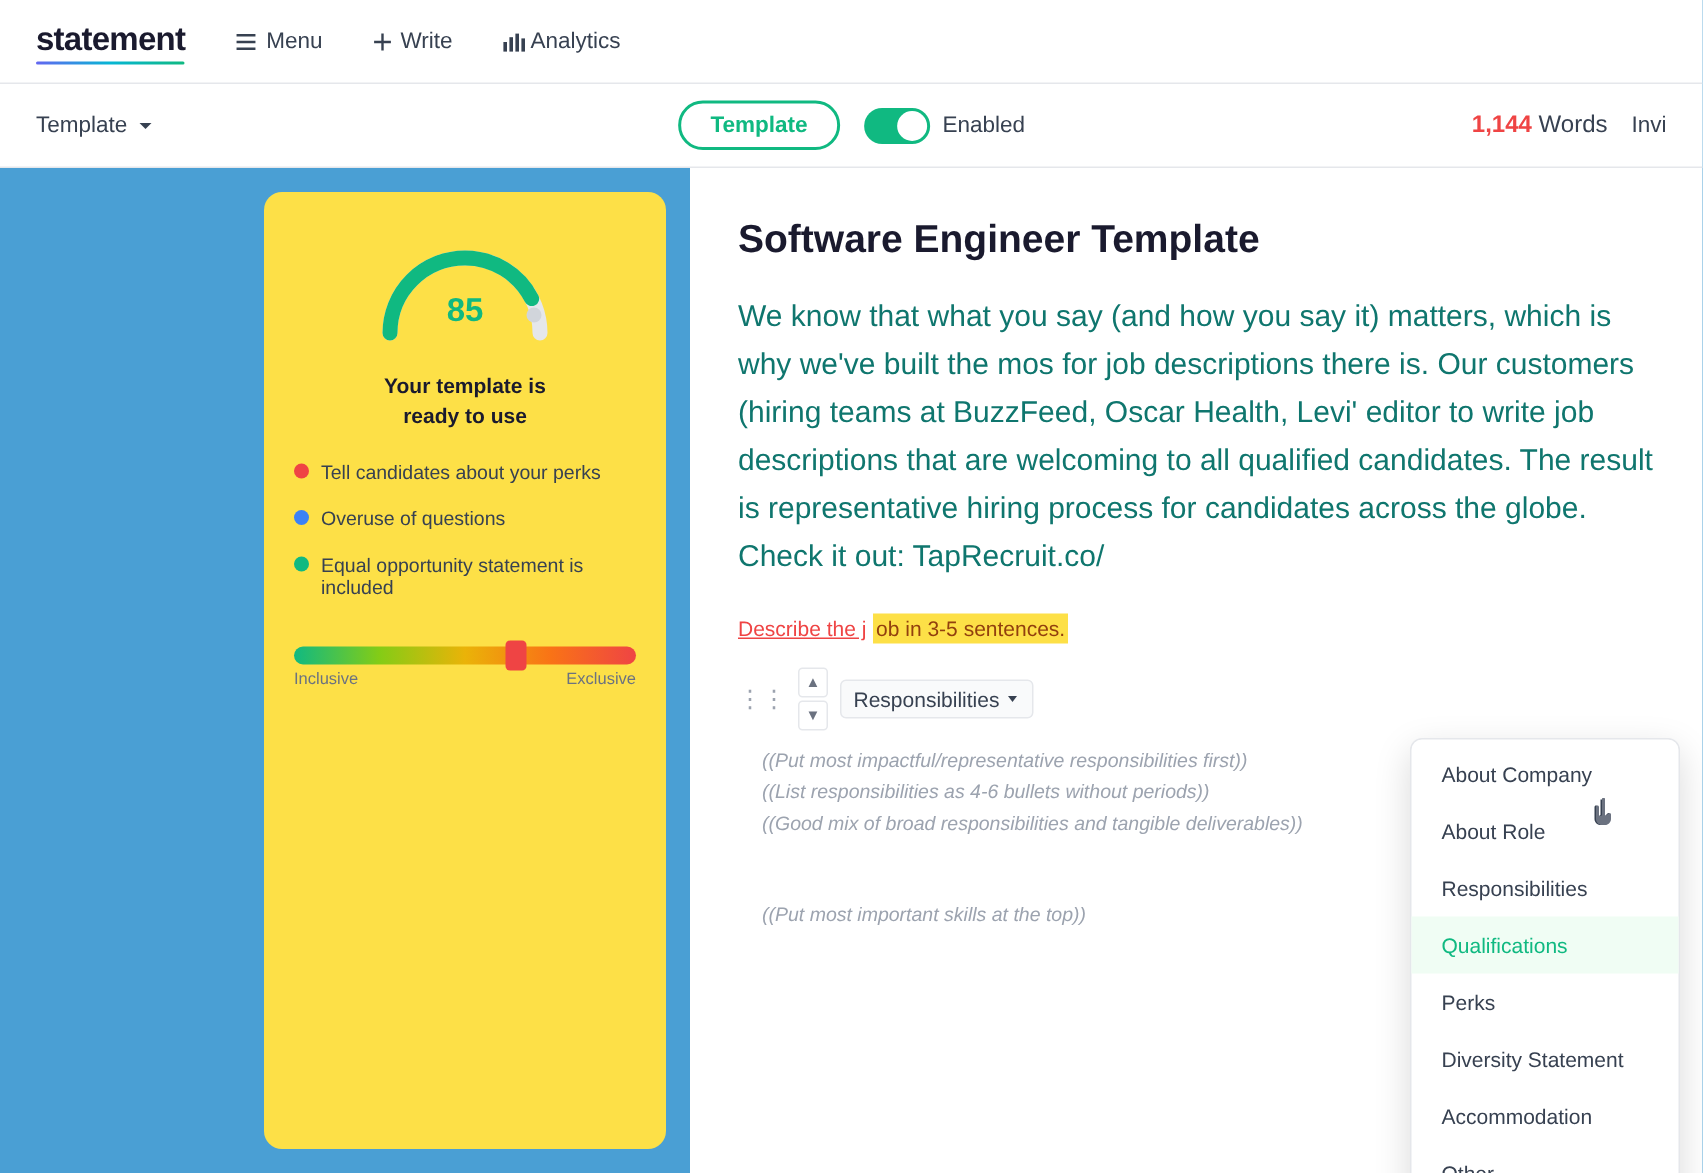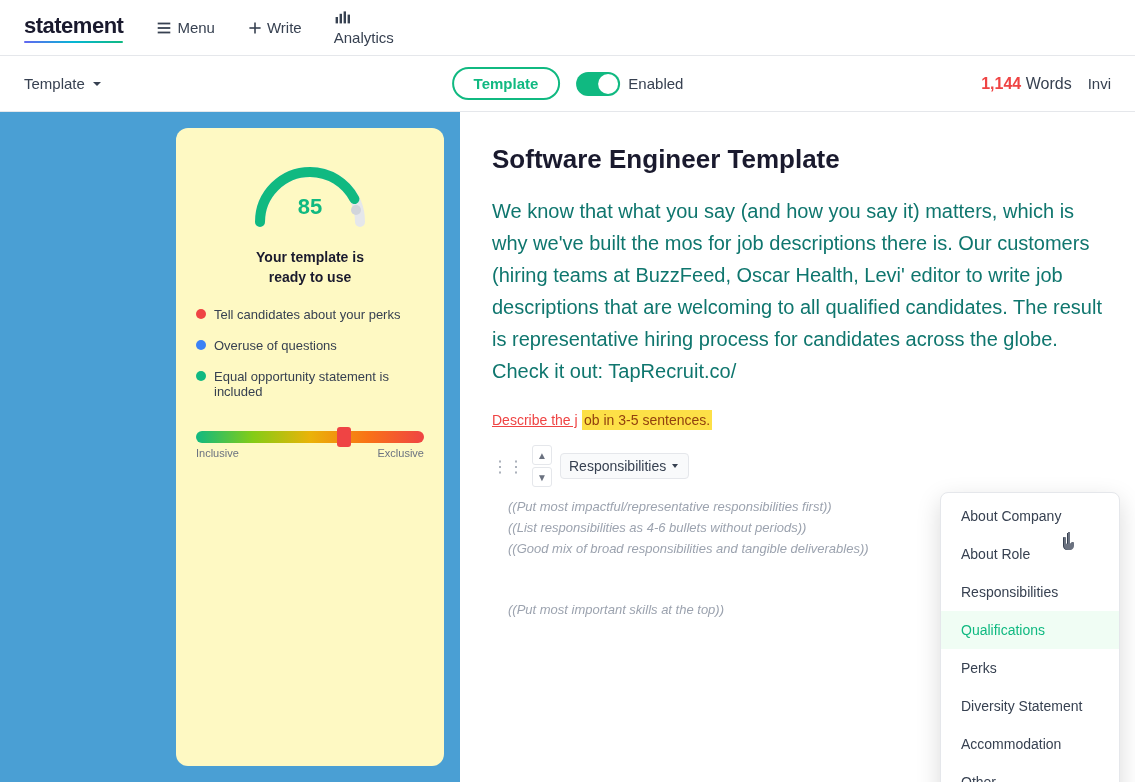--- a/index.html
+++ b/index.html
@@ -21,21 +21,21 @@
       font-size: 22px;
       font-weight: 700;
       color: #1a1a2e;
       letter-spacing: -0.5px;
     }
     .logo span { color: #1a1a2e; }
     .logo-underline { height: 2px; background: linear-gradient(90deg, #6366f1, #06b6d4, #10b981); border-radius: 1px; margin-top: 2px; }
     .nav-menu { display: flex; align-items: center; gap: 4px; color: #374151; font-size: 15px; cursor: pointer; }
     .nav-menu svg { width: 18px; height: 18px; }
     .nav-write { display: flex; align-items: center; gap: 4px; color: #374151; font-size: 15px; cursor: pointer; }
-    .nav-analytics { display: flex; align-items: flex-start; gap: 4px; color: #374151; font-size: 15px; cursor: pointer; flex-direction: column; }
+    .nav-analytics { display: flex; align-items: flex-end; gap: 4px; color: #374151; font-size: 15px; cursor: pointer; }
     .nav-analytics svg { width: 16px; height: 16px; }
 
     
     .subnav {
       background: white;
       height: 56px;
       display: flex;
       align-items: center;
       padding: 0 24px;
       border-bottom: 1px solid #e5e7eb;
@@ -111,21 +111,21 @@
       flex-shrink: 0;
     }
 
     
     .score-card-area {
       width: 300px;
       padding: 16px;
       flex-shrink: 0;
     }
     .score-card {
-      background: #fef9c3;
+      background: #fde047;
       border-radius: 12px;
       padding: 24px 20px;
       height: 100%;
     }
     .score-gauge-container {
       display: flex;
       justify-content: center;
       margin-bottom: 16px;
       position: relative;
     }

